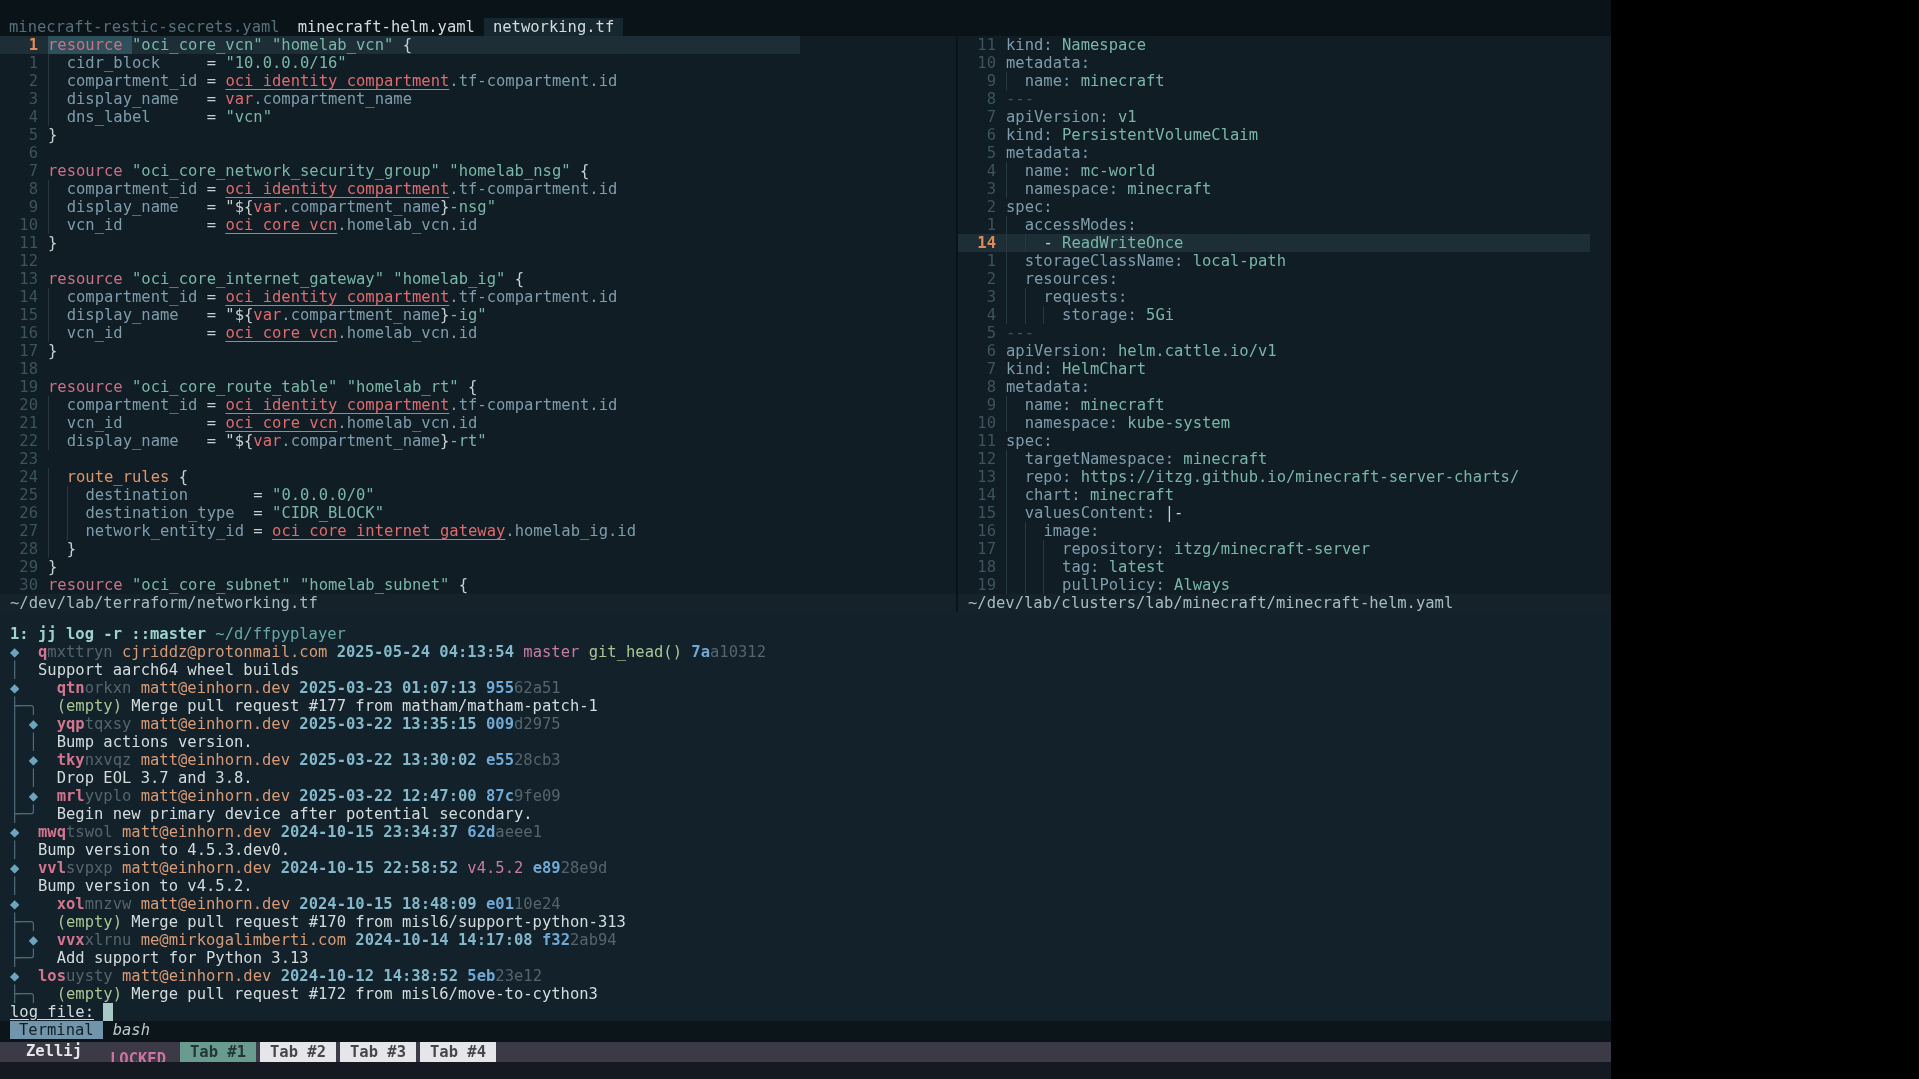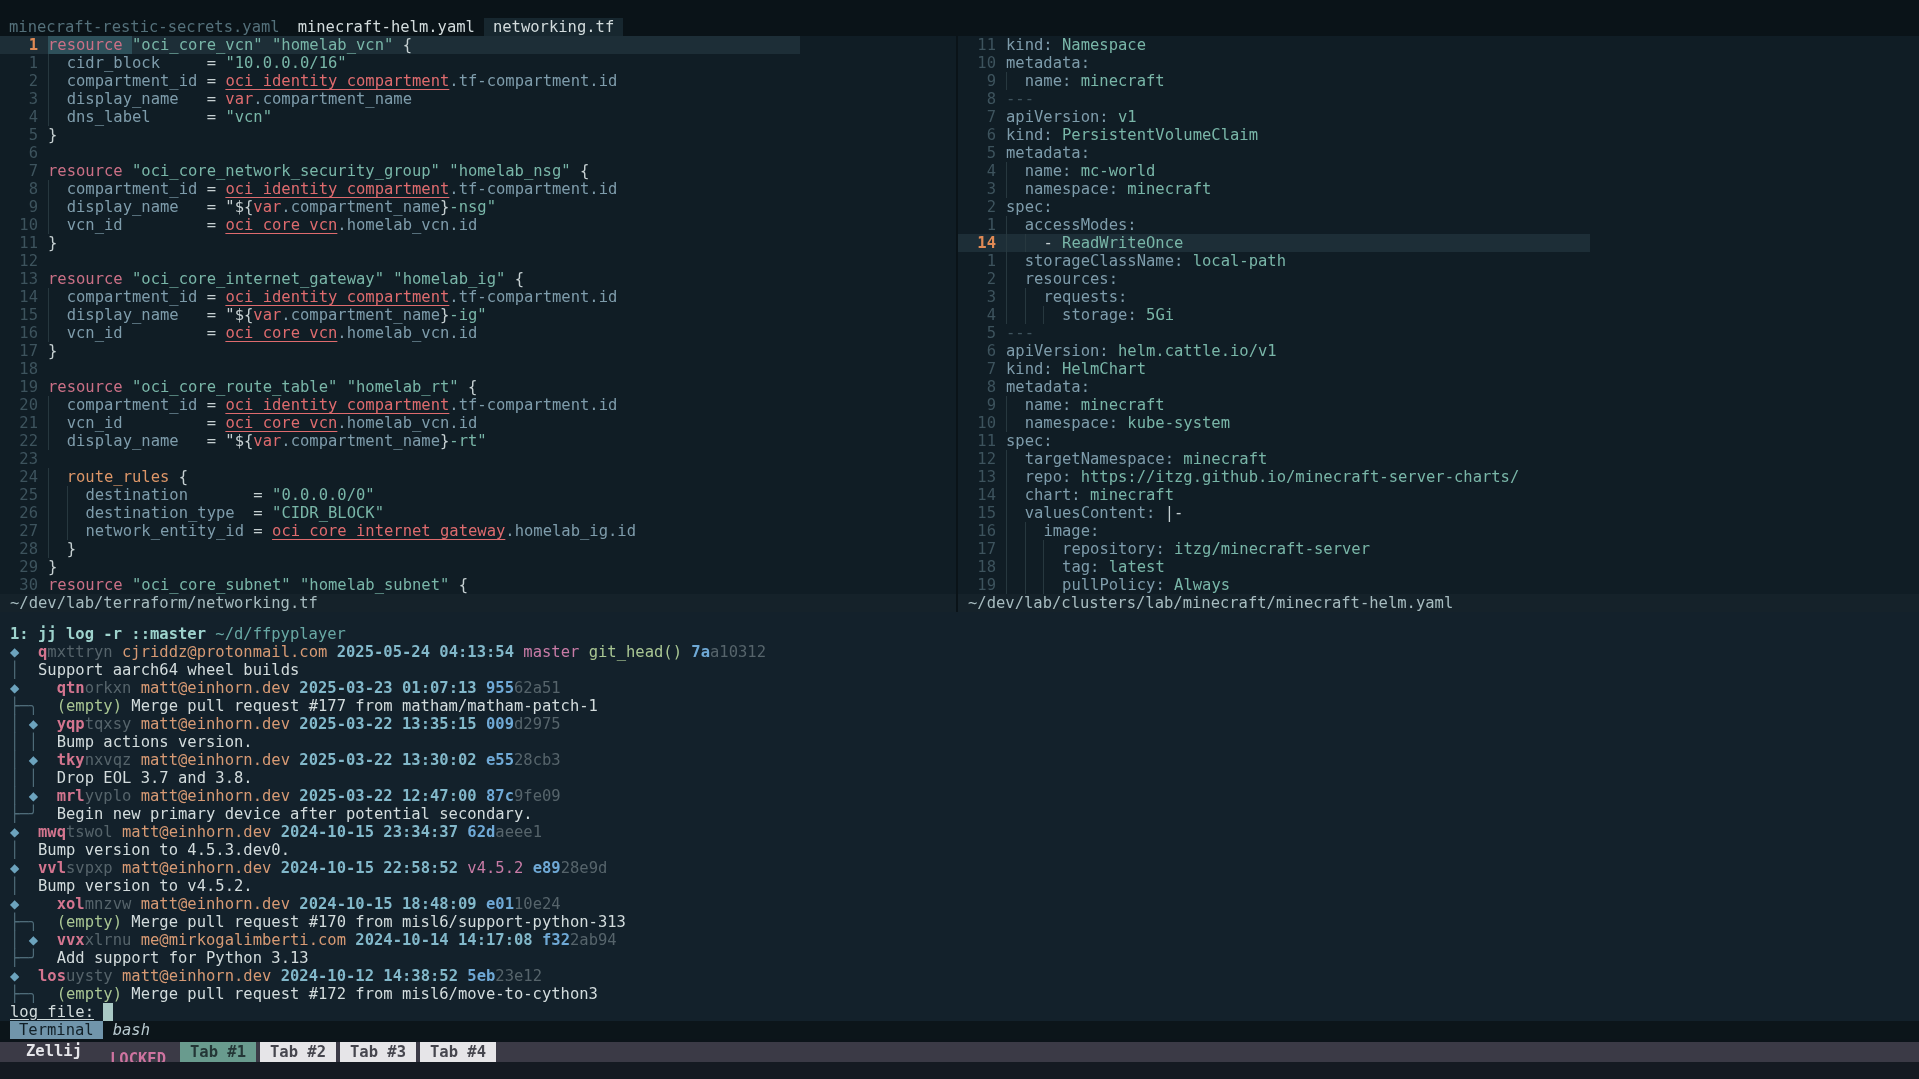--- a/index.html
+++ b/index.html
@@ -1,18 +1,18 @@
 <!DOCTYPE html>
 <html style="--pagebg: #0c141a; --tabline: #0a1318; --tabactive: #17272f; --tabdim: #54707a; --edbg: #101d25; --cursorline: #1d2e37; --selbg: #2e505a; --guide: #27383f; --gut: #3d535d; --curgut: #e08a55; --statusbg: #15222a; --statusfg: #a7bcc0; --k: #cb7086; --s: #79b6a8; --p: #7e9cab; --o: #c6d0d2; --r: #de6b6e; --t: #dd9668; --d: #3f545e; --w: #d3dcdd; --termbg: #13212b; --node: #6ca3bd; --gline: #4e6b78; --cid: #d4758f; --dim2: #56646b; --email: #d79a74; --ts: #82b8ca; --branch: #c87ba6; --hash: #6fa9d6; --green: #a9c693; --prompt: #9ed3cd; --prompt2: #68a8a4; --cursor: #a9c9c5; --chiprowbg: #0c151a; --chipbg: #7195ab; --chipfg: #122028; --shellfg: #b9cad0; --zbar: #3b3a46; --zname: #e6e6ea; --zlocked: #cf74a0; --ztab: #e6e5e8; --ztabfg: #46464e; --ztabact: #699b8e; --ztabactfg: #243636; --bottom: #151a22;"><head>
 <meta charset="utf-8">
 <style>
   :root{ --bg:#0d161c; }
   *{margin:0;padding:0;box-sizing:border-box;}
   body{background:#000;}
-  #screen{position:relative;width:1919px;height:1079px;background:var(--pagebg);overflow:hidden;
+  #screen{position:relative;width:1611px;height:1079px;background:var(--pagebg);overflow:hidden;
     font-family:"DejaVu Sans Mono","Liberation Mono",monospace;font-size:15.5px;line-height:18px;color:var(--w);}
   
   #tabline{position:absolute;left:0;top:0;width:1919px;height:36px;background:var(--tabline);display:flex;align-items:flex-end;}
   .btab{height:18px;white-space:pre;padding:0 9px;color:var(--tabdim);}
   .btab.bright{color:var(--w);}
   .btab.active{color:var(--w);background:var(--tabactive);}
   
   .pane{position:absolute;top:36px;height:576px;background:var(--edbg);}
   #pane-left{left:0;width:957px;}
   #pane-right{left:958px;width:961px;}

